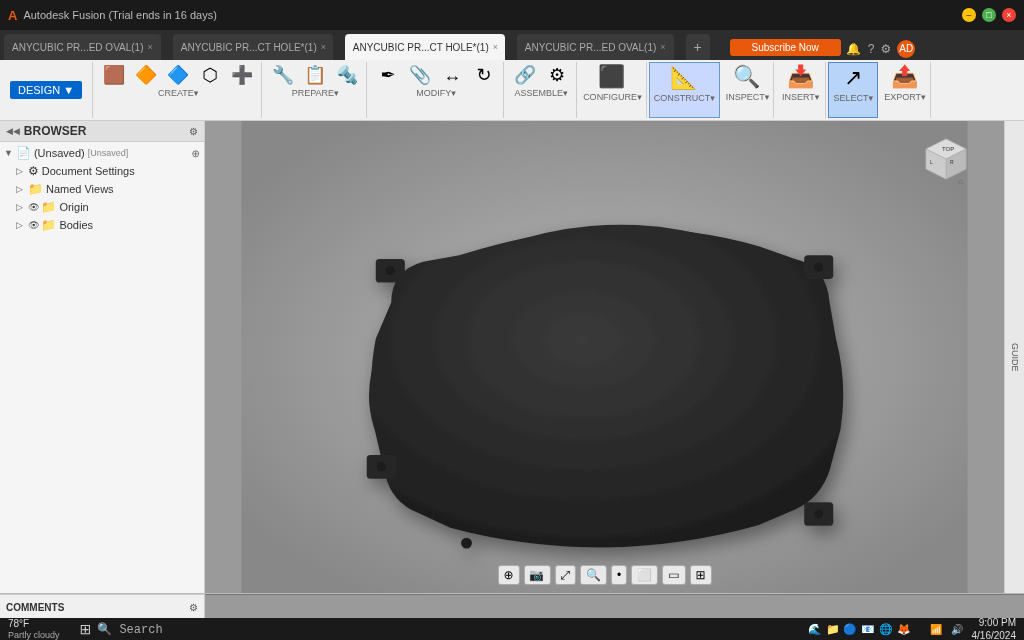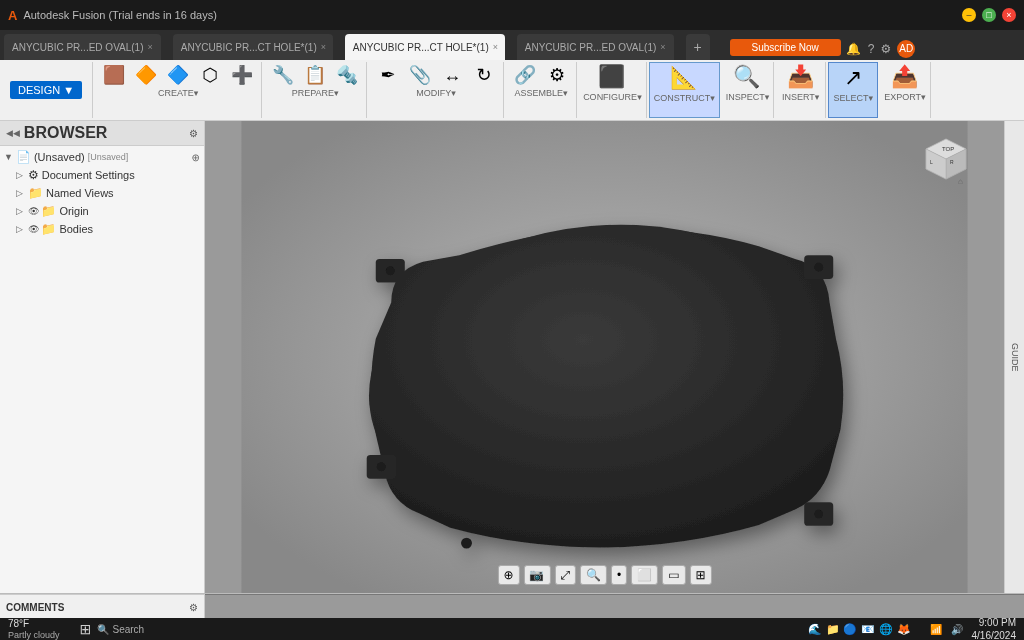--- a/index.html
+++ b/index.html
@@ -181,21 +181,21 @@
       flex-shrink: 0;
     }
     #browser-header {
       display: flex;
       align-items: center;
       padding: 3px 6px;
       background: #e0e0e0;
       border-bottom: 1px solid #ccc;
       gap: 4px;
     }
-    .browser-title { font-size: 16px; font-weight: bold; color: #333; flex: 1; }
+    .browser-title { font-size: 12px; font-weight: bold; color: #333; flex: 1; }
     .browser-toggle { font-size: 10px; color: #555; cursor: pointer; }
     #browser-content { flex: 1; overflow-y: auto; padding: 2px 0; }
     .tree-item {
       display: flex;
       align-items: center;
       padding: 2px 4px;
       cursor: pointer;
       font-size: 11px;
       color: #333;
     }
@@ -630,21 +630,21 @@
 </div>
 
 <div id="statusbar">
   <div id="statusbar-left">
     <span style="font-size:10px; color:#ddd;">78°F</span>
     <span style="font-size:9px; color:#aaa;">Partly cloudy</span>
   </div>
 
   <div style="display:flex; align-items:center; gap:6px; margin-left:8px;">
     <span style="font-size:14px;">⊞</span>
-    <span style="font-size:10px; color:#aaa;">🔍 Search</span>
+    <span style="font-size:12px; color:#aaa;font-family:Liberation Mono, monospace;">🔍 Search</span>
   </div>
   <div style="display:flex; align-items:center; gap:4px; margin-left:auto;">
     <span style="font-size:11px;">🌊</span>
     <span style="font-size:11px;">📁</span>
     <span style="font-size:11px;">🔵</span>
     <span style="font-size:11px;">📧</span>
     <span style="font-size:11px;">🌐</span>
     <span style="font-size:11px;">🦊</span>
   </div>
   <div id="statusbar-right" style="display:flex; align-items:center; gap:8px; margin-left:8px;">

